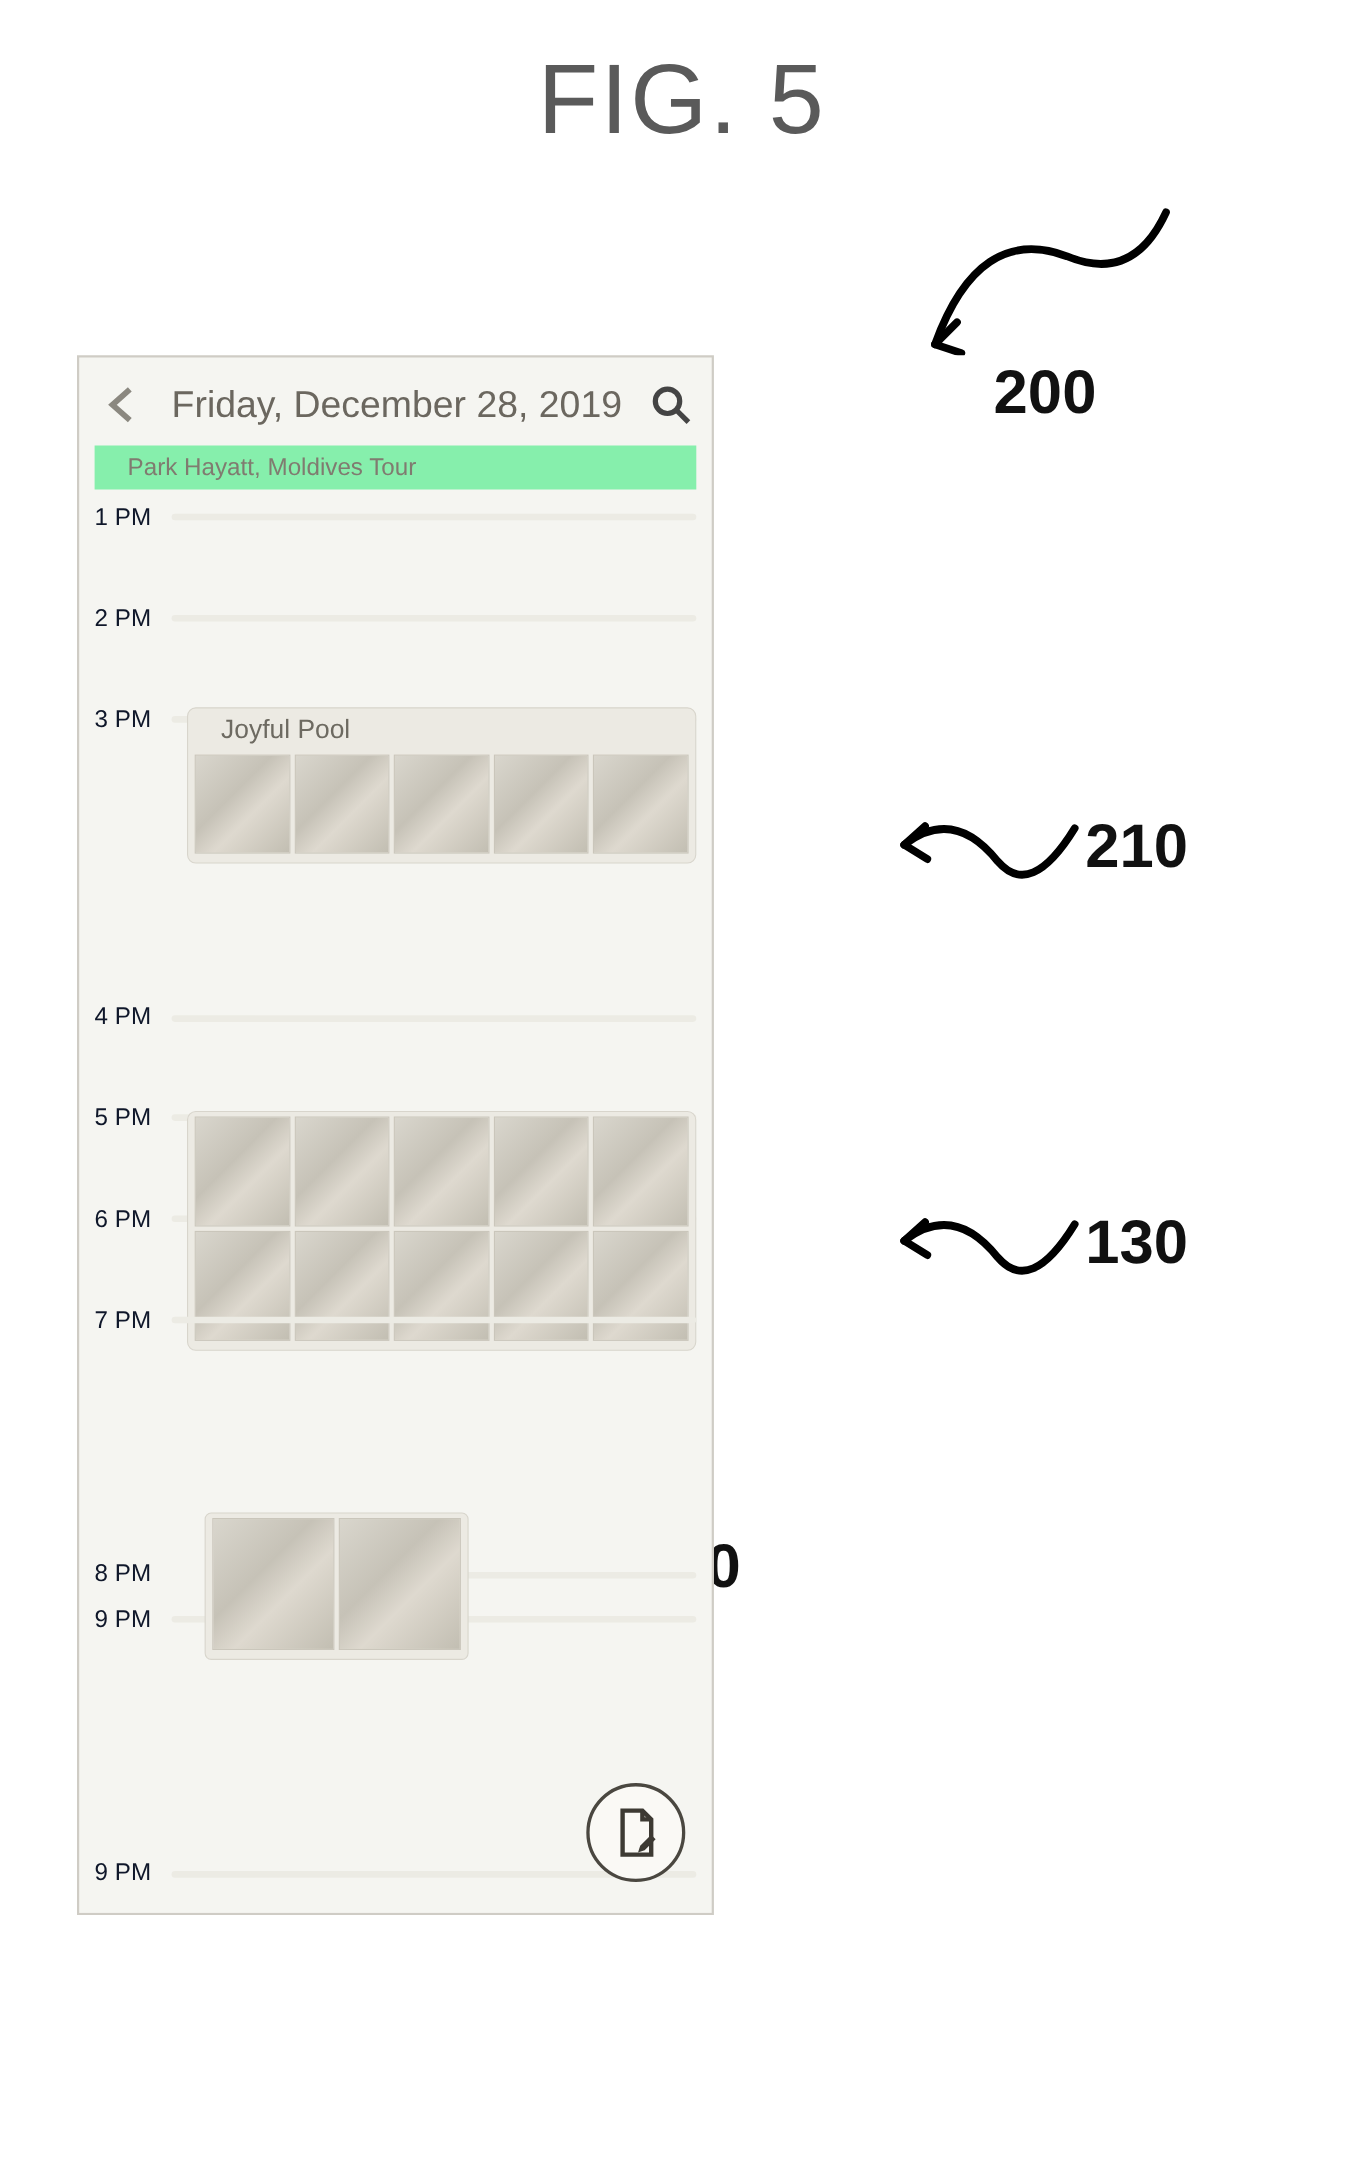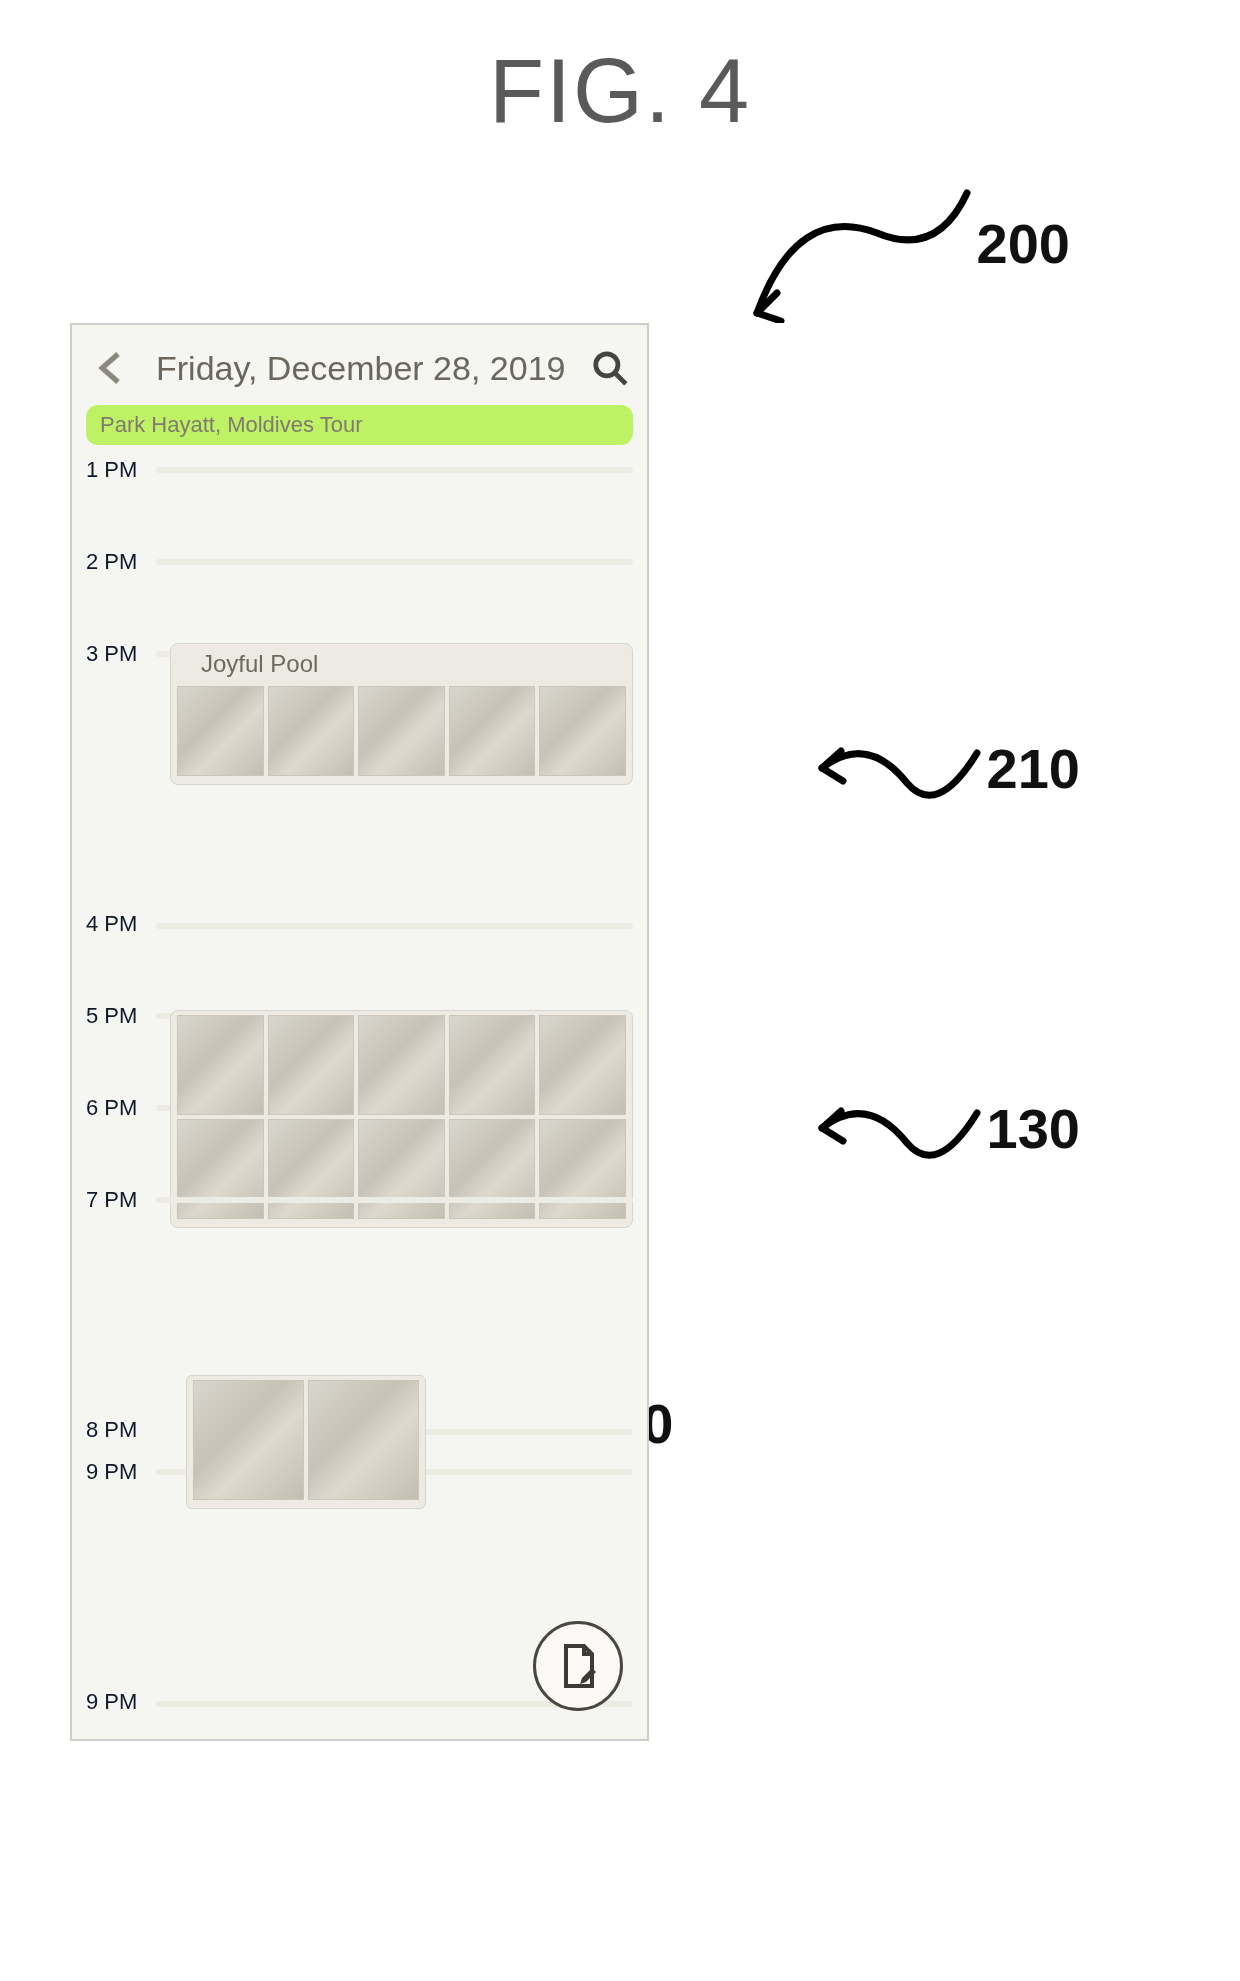--- a/index.html
+++ b/index.html
@@ -43,23 +43,23 @@
       font-size: 34px;
       color: #6b675f;
       padding-left: 24px;
       font-weight: 400;
     }
     .search-btn { display: inline-flex; cursor: pointer; }
     .search-btn svg { width: 38px; height: 38px; stroke: #444; fill: none; stroke-width: 3; }
     
     .allday-bar {
       margin: 0 14px 10px 14px;
-      background: #bef264;
-      border-radius: 12px;
-      padding: 7px 14px;
+      background: #86efac;
+      border-radius: 0;
+      padding: 7px 30px;
       font-size: 22px;
       color: #807b70;
     }
     
     .timeline {
       position: relative;
       padding: 0 14px;
     }
     .hour-row {
       display: flex;
@@ -135,30 +135,30 @@
     
     .callout {
       position: absolute;
       font-size: 56px;
       font-weight: 700;
       color: #111;
       display: flex;
       align-items: center;
     }
     .callout svg { width: 180px; height: 90px; }
-    .c200 { right: -340px; top: -160px; }
+    .c200 { right: -340px; top: -160px; flex-direction: column; }
     .c200 svg { width: 240px; height: 160px; }
     .c210 { right: -350px; top: 400px; }
     .c220 { right: -350px; top: 760px; }
     .c230 { left: 370px; top: 1055px; }
   </style>
 </head>
 <body>
 
-<div class="figure-title">FIG. 4</div>
+<div class="figure-title">FIG. 5</div>
 
 <div class="phone-wrap">
 
   <div class="callout c200">
     <svg viewBox="0 0 240 160">
         <path d="M20 150 Q 60 40 140 70 Q 200 95 230 30" fill="none" stroke="#000" stroke-width="7" stroke-linecap="round"></path>
         <path d="M20 150 L40 130 M20 150 L44 158" stroke="#000" stroke-width="7" fill="none" stroke-linecap="round"></path>
       </svg>
     <span>200</span>
   </div>

